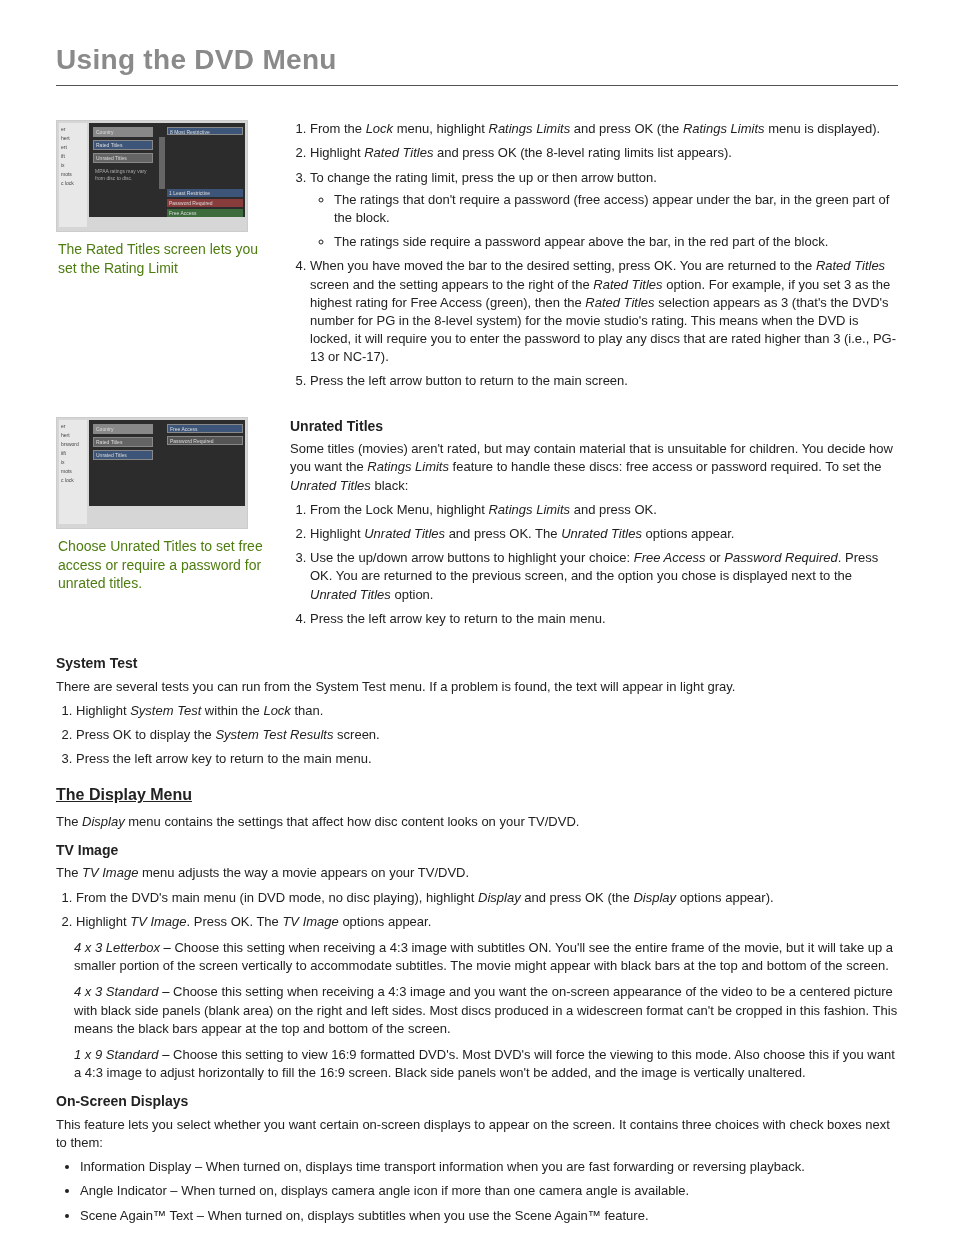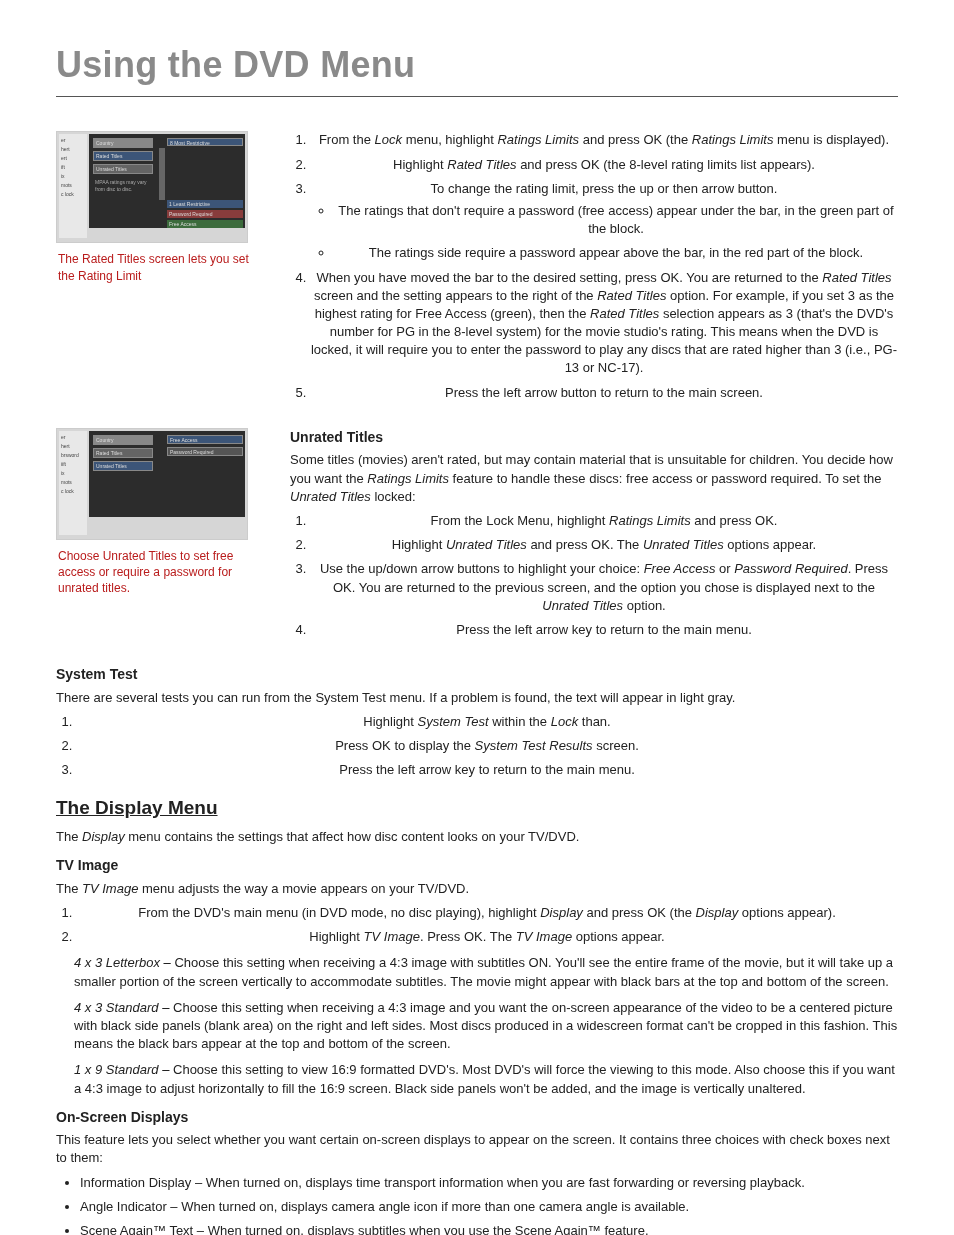--- a/index.html
+++ b/index.html
@@ -7,21 +7,21 @@
     font-size: 13px;
     line-height: 1.4;
     color: #222;
     margin: 0;
     padding: 40px 56px 30px 56px;
     width: 954px;
     box-sizing: border-box;
     background: #fff;
   }
   h1.page-title {
-    font-size: 36px;
+    font-size: 28px;
     color: #8a8a8a;
     font-weight: 600;
     margin: 0 0 6px 0;
     letter-spacing: 0.3px;
   }
   hr.title-rule {
     border: none;
     border-top: 1px solid #555;
     margin: 0 0 34px 0;
   }
@@ -66,48 +66,47 @@
   .screenshot .box {
     position: absolute;
     background: #646464;
     border: 1px solid #888;
     font-size: 5px;
     color: #ddd;
     padding: 1px 2px;
     box-sizing: border-box;
   }
   .caption {
-    font-size: 12px;
-    color: #b91c1c;
+    font-size: 14px;
+    color: #4d7c0f;
     line-height: 1.35;
     padding: 0 2px;
   }
   ol {
     margin: 0 0 8px 0;
     padding-left: 20px;
   }
   ol li {
     margin-bottom: 6px;
-    text-align: center;
   }
   ul {
     margin: 4px 0 6px 0;
     padding-left: 24px;
   }
   ul li {
     margin-bottom: 6px;
   }
   .em { font-style: italic; }
   h3.sub {
     font-size: 14px;
     font-weight: bold;
     margin: 10px 0 4px 0;
   }
   h2.section {
-    font-size: 19px;
+    font-size: 16px;
     font-weight: bold;
     margin: 16px 0 6px 0;
     text-decoration: underline;
   }
   p { margin: 0 0 6px 0; }
   .indent-block {
     margin-left: 18px;
     margin-bottom: 8px;
   }
   .full-width { margin-top: 4px; }
@@ -179,21 +178,21 @@
         <div class="box" style="left:4px;top:30px;width:60px;height:10px;background:#3c5578">Unrated Titles</div>
         <div class="box" style="right:2px;top:4px;width:76px;height:9px;background:#3c5578">Free Access</div>
         <div class="box" style="right:2px;top:16px;width:76px;height:9px;background:#555">Password Required</div>
       </div>
     </div>
     <div class="caption">Choose Unrated Titles to set free access or require a password for unrated titles.</div>
   </div>
 
   <div class="right-col">
     <h3 class="sub" style="margin-top:0">Unrated Titles</h3>
-    <p><span>Some titles (movies) aren't rated, but may contain material that is unsuitable for children. You decide how you want the </span><span class="em">Ratings Limits</span><span> feature to handle these discs: free access or password required. To set the </span><span class="em">Unrated Titles</span><span> locked:</span></p>
+    <p><span>Some titles (movies) aren't rated, but may contain material that is unsuitable for children. You decide how you want the </span><span class="em">Ratings Limits</span><span> feature to handle these discs: free access or password required. To set the </span><span class="em">Unrated Titles</span><span> black:</span></p>
     <ol>
       <li><span>From the Lock Menu, highlight </span><span class="em">Ratings Limits</span><span> and press OK.</span></li>
       <li><span>Highlight </span><span class="em">Unrated Titles</span><span> and press OK. The </span><span class="em">Unrated Titles</span><span> options appear.</span></li>
       <li><span>Use the up/down arrow buttons to highlight your choice: </span><span class="em">Free Access</span><span> or </span><span class="em">Password Required</span><span>. Press OK. You are returned to the previous screen, and the option you chose is displayed next to the </span><span class="em">Unrated Titles</span><span> option.</span></li>
       <li>Press the left arrow key to return to the main menu.</li>
     </ol>
   </div>
 </div>
 
 <div class="full-width">

